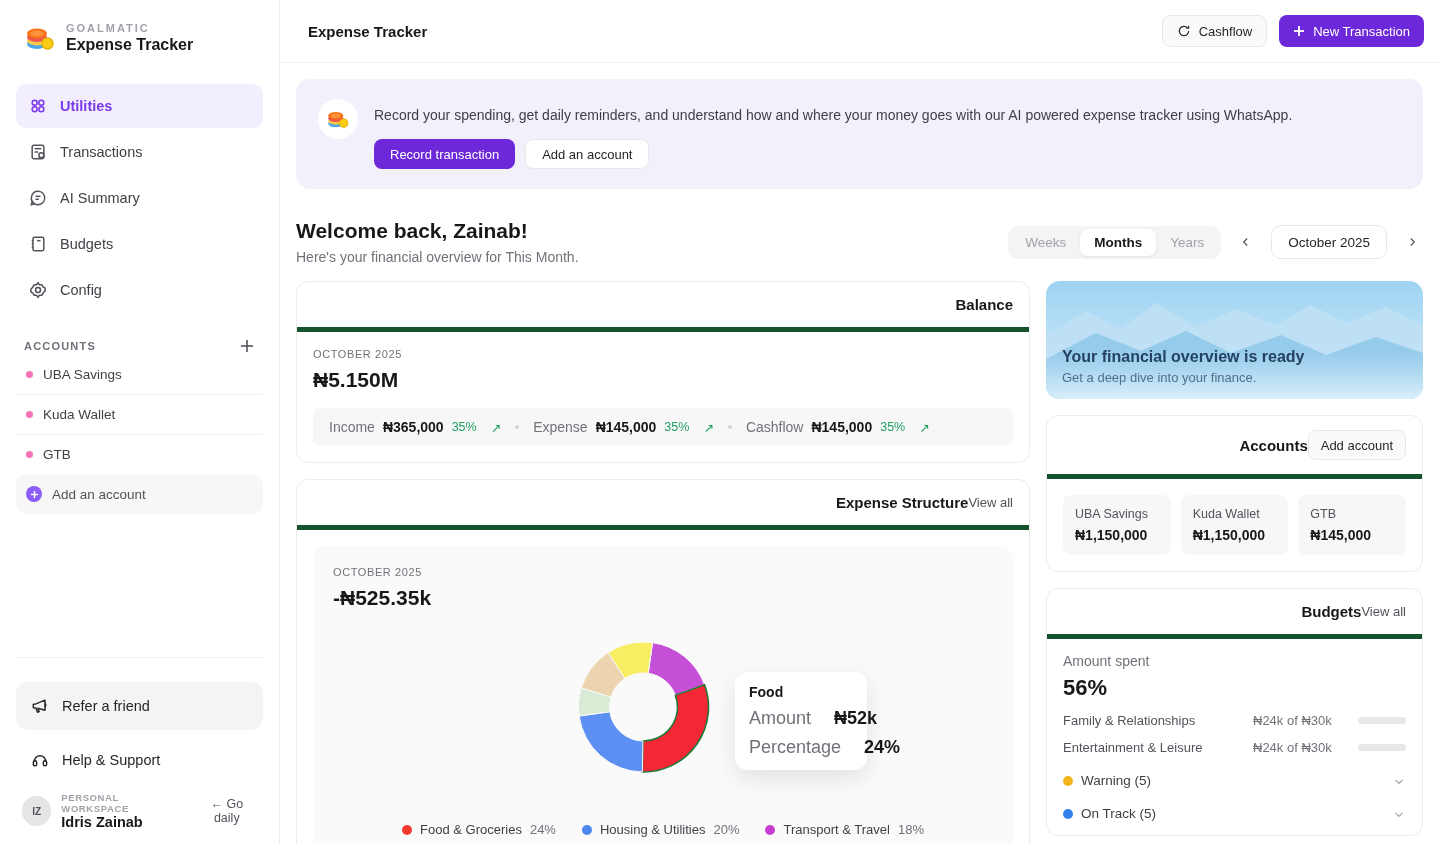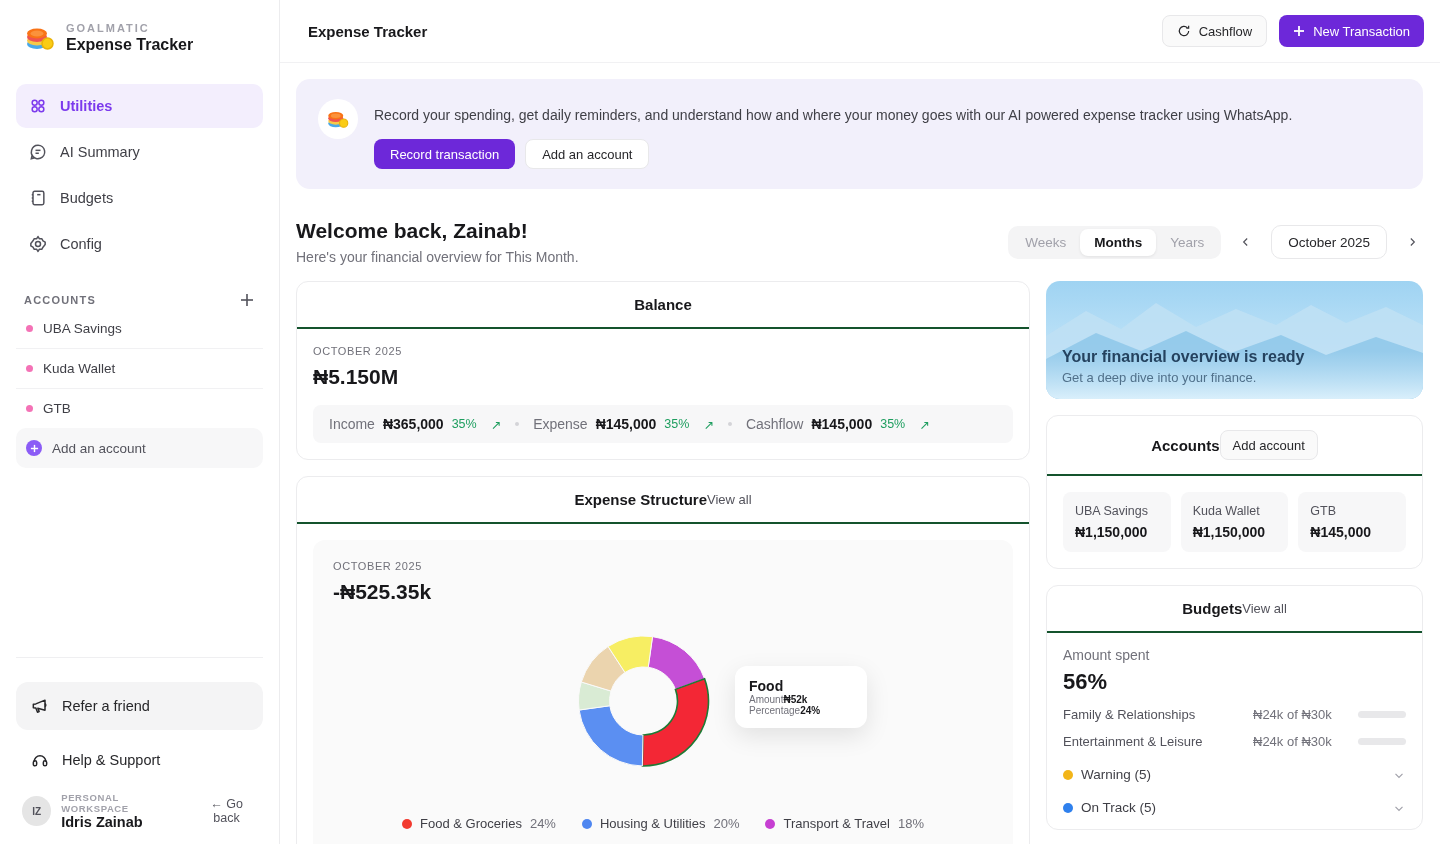--- a/index.html
+++ b/index.html
@@ -84,43 +84,43 @@
   .seg-item.active { background:#fff; color:#18181B; font-weight:600; box-shadow:0 1px 3px rgba(0,0,0,.08); }
   .chev-btn { background:none; border:none; cursor:pointer; display:flex; padding:4px; }
   .period-btn { height:34px; padding:0 16px; background:#fff; border:1px solid #E8E8EA;
     border-radius:10px; font-size:13.5px; color:#27272A; cursor:pointer; font-family:inherit; }
 
   .columns { display:flex; gap:16px; margin-top:16px; align-items:flex-start; }
   .col-left { width:734px; min-width:734px; display:flex; flex-direction:column; gap:16px; }
   .col-right { flex:1; display:flex; flex-direction:column; gap:16px; }
 
   .card { background:#fff; border:1px solid #ECECEE; border-radius:12px; }
-  .card-head { display:flex; align-items:center; justify-content:center;
-    padding:14px 16px; border-bottom:2px solid #14532d; }
+  .card-head { display:flex; align-items:center; justify-content:flex-end;
+    padding:14px 16px; border-bottom:5px solid #14532d; }
   .card-title { font-size:15px; font-weight:600; }
   .view-all { font-size:13px; color:#52525B; background:none; border:none; cursor:pointer; font-family:inherit; }
 
   .balance-body { padding:16px; }
   .muted-period { font-size:11px; letter-spacing:0.6px; color:#71717A; }
   .big-amount { font-size:21px; font-weight:800; margin-top:8px; }
   .stat-pill { margin-top:16px; background:#F7F7F8; border-radius:8px; height:38px;
     display:flex; align-items:center; gap:14px; padding:0 16px; font-size:14px; }
   .stat { display:flex; align-items:center; gap:8px; }
   .stat-label { color:#71717A; }
   .stat-value { font-weight:600; color:#18181B; }
   .stat-delta { color:#1E9E5F; font-size:12.5px; display:flex; align-items:center; gap:14px; }
   .sep-dot { width:4px; height:4px; border-radius:50%; background:#D4D4D8; }
 
   .chart-panel { margin:16px; background:#FAFAFA; border-radius:12px; padding:20px; position:relative; height:400px; }
   .chart-wrap { position:relative; height:150px; margin-top:22px; }
   .donut-svg { position:absolute; left:50%; top:0; transform:translateX(-63%); }
   .tooltip { position:absolute; left:402px; top:40px; width:132px; background:#fff;
     border-radius:12px; box-shadow:0 8px 24px rgba(0,0,0,.10); padding:12px 14px; z-index:2; }
   .tt-title { font-size:14px; font-weight:700; }
-  .tt-row { display:flex; gap:0; font-size:10px; }
+  .tt-row { display:flex; gap:23px; font-size:18px; margin-top:8px; }
   .tt-label { color:#71717A; }
   .tt-val { font-weight:700; }
   .legend { display:flex; justify-content:center; gap:26px; margin-top:40px; }
   .lg-item { display:flex; align-items:center; gap:8px; font-size:13px; cursor:pointer; }
   .lg-dot { width:10px; height:10px; border-radius:50%; }
   .lg-label { color:#3F3F46; }
   .lg-pct { color:#71717A; }
 
   
   .insight { border-radius:14px; overflow:hidden; position:relative; height:118px;
@@ -175,20 +175,29 @@
         <svg viewBox="0 0 24 24" fill="none" stroke-width="1.8">
           <circle cx="8" cy="8" r="3"></circle>
             <circle cx="16" cy="8" r="3"></circle>
             <circle cx="8" cy="16" r="3"></circle>
             <circle cx="16" cy="16" r="3"></circle>
         </svg>
         <span>Utilities</span>
       </div>
       <div class="nav-item">
         <svg viewBox="0 0 24 24" fill="none" stroke-width="1.8">
+          <rect x="5" y="4" width="14" height="16" rx="2"></rect>
+            <line x1="8" y1="8" x2="16" y2="8"></line>
+            <line x1="8" y1="12" x2="12" y2="12"></line>
+            <circle cx="16" cy="16" r="3"></circle>
+        </svg>
+        <span>Transactions</span>
+      </div>
+      <div class="nav-item">
+        <svg viewBox="0 0 24 24" fill="none" stroke-width="1.8">
           <path d="M12 4a8 8 0 1 1-7 11.8L4 20l4.2-1A8 8 0 0 1 12 4z"></path>
             <line x1="9" y1="10" x2="15" y2="10"></line>
             <line x1="9" y1="13.5" x2="13" y2="13.5"></line>
         </svg>
         <span>AI Summary</span>
       </div>
       <div class="nav-item">
         <svg viewBox="0 0 24 24" fill="none" stroke-width="1.8">
           <rect x="6" y="4" width="13" height="16" rx="2"></rect>
             <line x1="6" y1="8" x2="4.5" y2="8"></line>
@@ -258,21 +267,21 @@
             <rect x="16" y="13" width="4" height="6" rx="2"></rect>
         </svg>
         <span>Help &amp; Support</span>
       </div>
       <div class="user-row">
         <div class="avatar">IZ</div>
         <div>
           <div class="ws-label">PERSONAL WORKSPACE</div>
           <div class="ws-name">Idris Zainab</div>
         </div>
-        <button class="go-back">← Go back</button>
+        <button class="go-back">← Go daily</button>
       </div>
     </div>
   </aside>
 
   <div class="main">
     <header class="topbar">
       <span class="topbar-title">Expense Tracker</span>
       <div class="topbar-actions">
         <button class="btn-ghost">
           <svg width="14" height="14" viewBox="0 0 24 24" fill="none" stroke="#27272A" stroke-width="2">

